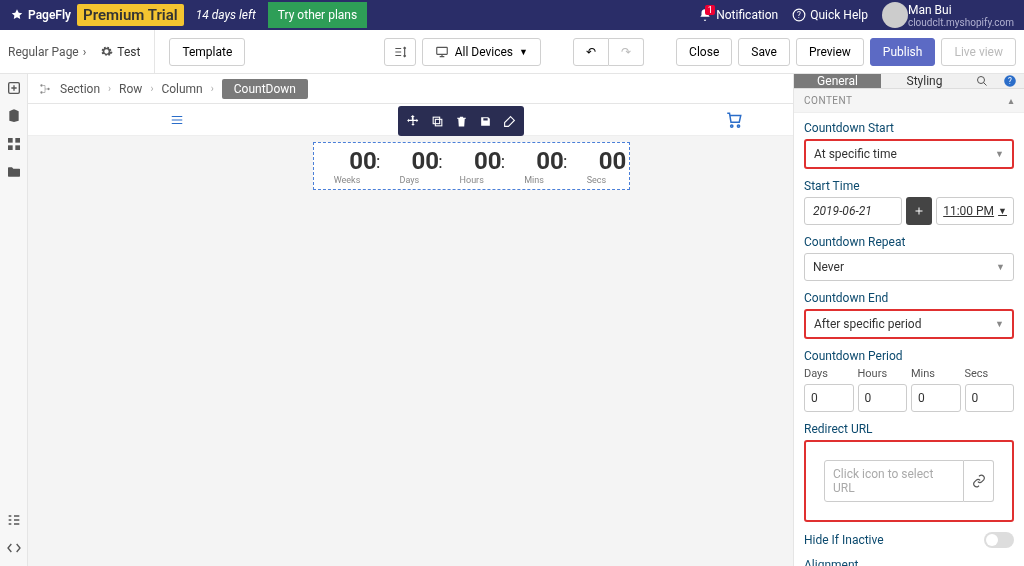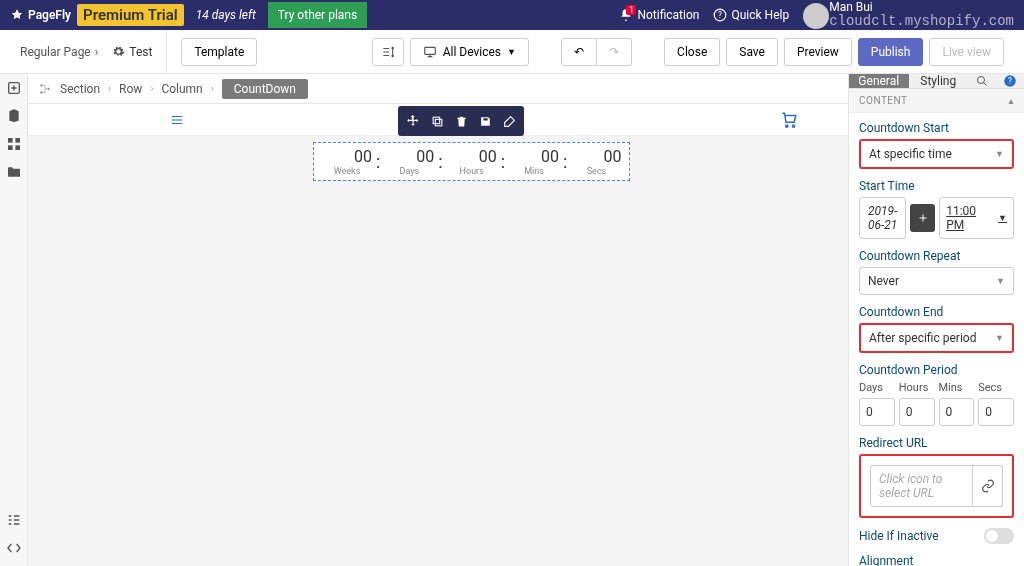--- a/index.html
+++ b/index.html
@@ -10,23 +10,23 @@
 .topbar .badge-trial { background: #f4c430; color: #333; padding: 2px 6px; border-radius: 2px; font-size: 15px; font-weight: 600; margin-left: 6px; }
 .topbar .days { margin-left: 12px; font-style: italic; }
 .topbar .btn-plans { background: #2e9e57; padding: 6px 10px; margin-left: 12px; font-size: 12px; }
 .topbar .spacer { flex: 1; }
 .topbar .notif { position: relative; display: flex; align-items: center; gap: 4px; margin-right: 14px; }
 .topbar .notif-badge { position: absolute; top: -3px; left: 7px; background: #e03; color: #fff; font-size: 9px; width: 10px; height: 10px; border-radius: 2px; display: flex; align-items: center; justify-content: center; }
 .topbar .help { display: flex; align-items: center; gap: 4px; margin-right: 14px; }
 .topbar .user { display: flex; align-items: flex-end; }
 .topbar .avatar { width: 26px; height: 26px; background: #ccc; border-radius: 50%; }
 .topbar .user-info { display: flex; flex-direction: column; line-height: 1.1; }
-.topbar .user-info .shop { font-size: 14px; color: #b0b0d0; font-family: Liberation Mono, monospace; }
-
-.toolbar { height: 44px; border-bottom: 1px solid #e5e5e5; display: flex; align-items: center; padding: 0 20px; gap: 6px; }
+.topbar .user-info .shop { font-size: 10px; color: #b0b0d0; }
+
+.toolbar { height: 44px; border-bottom: 1px solid #e5e5e5; display: flex; align-items: center; padding: 0 8px; gap: 6px; }
 .toolbar .page-type { font-size: 12px; color: #555; display: flex; align-items: center; gap: 4px; }
 .toolbar .gear-item { display: flex; align-items: center; gap: 4px; margin-left: 8px; font-size: 12px; }
 .toolbar .sep { width: 1px; height: 44px; background: #e5e5e5; margin: 0 8px; }
 .btn { border: 1px solid #d0d0d0; background: #fff; padding: 6px 12px; border-radius: 3px; font-size: 12px; cursor: pointer; display: inline-flex; align-items: center; gap: 5px; }
 .btn.primary { background: #5c6ac4; color: #fff; border-color: #5c6ac4; }
 .btn.disabled { color: #bbb; }
 .toolbar .spacer { flex: 1; }
 .toolbar .devices { display: flex; align-items: center; gap: 6px; }
 .btn-group { display: flex; }
 .btn-group .btn { border-radius: 0; }
@@ -48,25 +48,25 @@
 .canvas { flex: 1; background: #f4f4f4; position: relative; }
 .canvas-header { height: 32px; background: #fff; display: flex; align-items: center; justify-content: space-between; padding: 0 50px 0 140px; border-bottom: 1px solid #eee; }
 .hamburger { color: #2a6dc9; }
 .cart-icon { color: #2a6dc9; }
 
 .floating-toolbar { position: absolute; top: 2px; left: 370px; background: #2a2d52; display: flex; padding: 4px; gap: 2px; border-radius: 3px; }
 .floating-toolbar .fbtn { width: 22px; height: 22px; display: flex; align-items: center; justify-content: center; color: #fff; cursor: pointer; font-size: 12px; }
 
 .countdown-el { position: absolute; top: 38px; left: 285px; border: 1px dashed #4a7fd8; padding: 4px 8px; display: flex; gap: 4px; background: #fff; }
 .cd-unit { display: flex; flex-direction: column; align-items: center; width: 50px; }
-.cd-val { font-size: 16px; font-weight: 400; margin-left: 32px; }
+.cd-val { font-size: 24px; font-weight: 700; margin-left: 32px; }
 .cd-label { font-size: 9px; color: #888; }
 .cd-sep { font-size: 18px; align-self: flex-start; margin-top: 4px; }
 
-.rightpanel { width: 176px; border-left: 1px solid #e5e5e5; background: #fff; display: flex; flex-direction: column; overflow-y: auto; }
+.rightpanel { width: 231px; border-left: 1px solid #e5e5e5; background: #fff; display: flex; flex-direction: column; overflow-y: auto; }
 .tabs { display: flex; height: 30px; }
 .tabs .tab { flex: 1; display: flex; align-items: center; justify-content: center; font-size: 12px; cursor: pointer; background: #f0f0f0; border-bottom: 1px solid #ddd; }
 .tabs .tab.active { background: #7a7a7a; color: #fff; }
 .tabs .tab.icon-only { flex: 0 0 28px; }
 
 .section-head { background: #f5f5f5; padding: 6px 10px; font-size: 10px; color: #888; letter-spacing: 0.5px; display: flex; justify-content: space-between; align-items: center; border-bottom: 1px solid #eee; }
 
 .panel-body { padding: 8px 10px; display: flex; flex-direction: column; gap: 10px; }
 .field { display: flex; flex-direction: column; gap: 4px; }
 .field-label { font-size: 12px; color: #0c4a6e; }
@@ -79,21 +79,21 @@
 .date-row .input { flex: 1; font-style: italic; }
 .date-row .plus-btn { width: 26px; height: 28px; background: #444; color: #fff; display: flex; align-items: center; justify-content: center; border-radius: 3px; cursor: pointer; }
 .date-row .time-sel { border: 1px solid #ccc; border-radius: 3px; padding: 6px 6px; font-size: 12px; display: flex; gap: 4px; align-items: center; cursor: pointer; text-decoration: underline; }
 .period-labels { display: flex; gap: 4px; font-size: 11px; color: #555; }
 .period-labels span { flex: 1; }
 
 .input-group { display: flex; }
 .input-group .input { flex: 1; border-radius: 3px 0 0 3px; color: #aaa; }
 .input-group .link-btn { width: 30px; border: 1px solid #ccc; border-left: none; border-radius: 0 3px 3px 0; display: flex; align-items: center; justify-content: center; cursor: pointer; }
 .input-group.highlight .input { border: 1px solid #ccc; }
-.input-group.highlight { padding: 9px; font-style: italic; }
+.input-group.highlight { padding: 18px; }
 
 .toggle-row { display: flex; justify-content: space-between; align-items: center; }
 .toggle { width: 30px; height: 16px; background: #ddd; border-radius: 8px; position: relative; cursor: pointer; }
 .toggle::after { content: ''; position: absolute; width: 12px; height: 12px; background: #fff; border-radius: 50%; top: 2px; left: 2px; }
 
 .align-btns { display: flex; }
 .align-btns .abtn { flex: 1; border: 1px solid #ccc; padding: 6px; display: flex; justify-content: center; cursor: pointer; font-size: 12px; }
 .align-btns .abtn.active { background: #8a8a8a; color: #fff; }
 .align-btns .abtn:not(:first-child) { border-left: none; }
 

